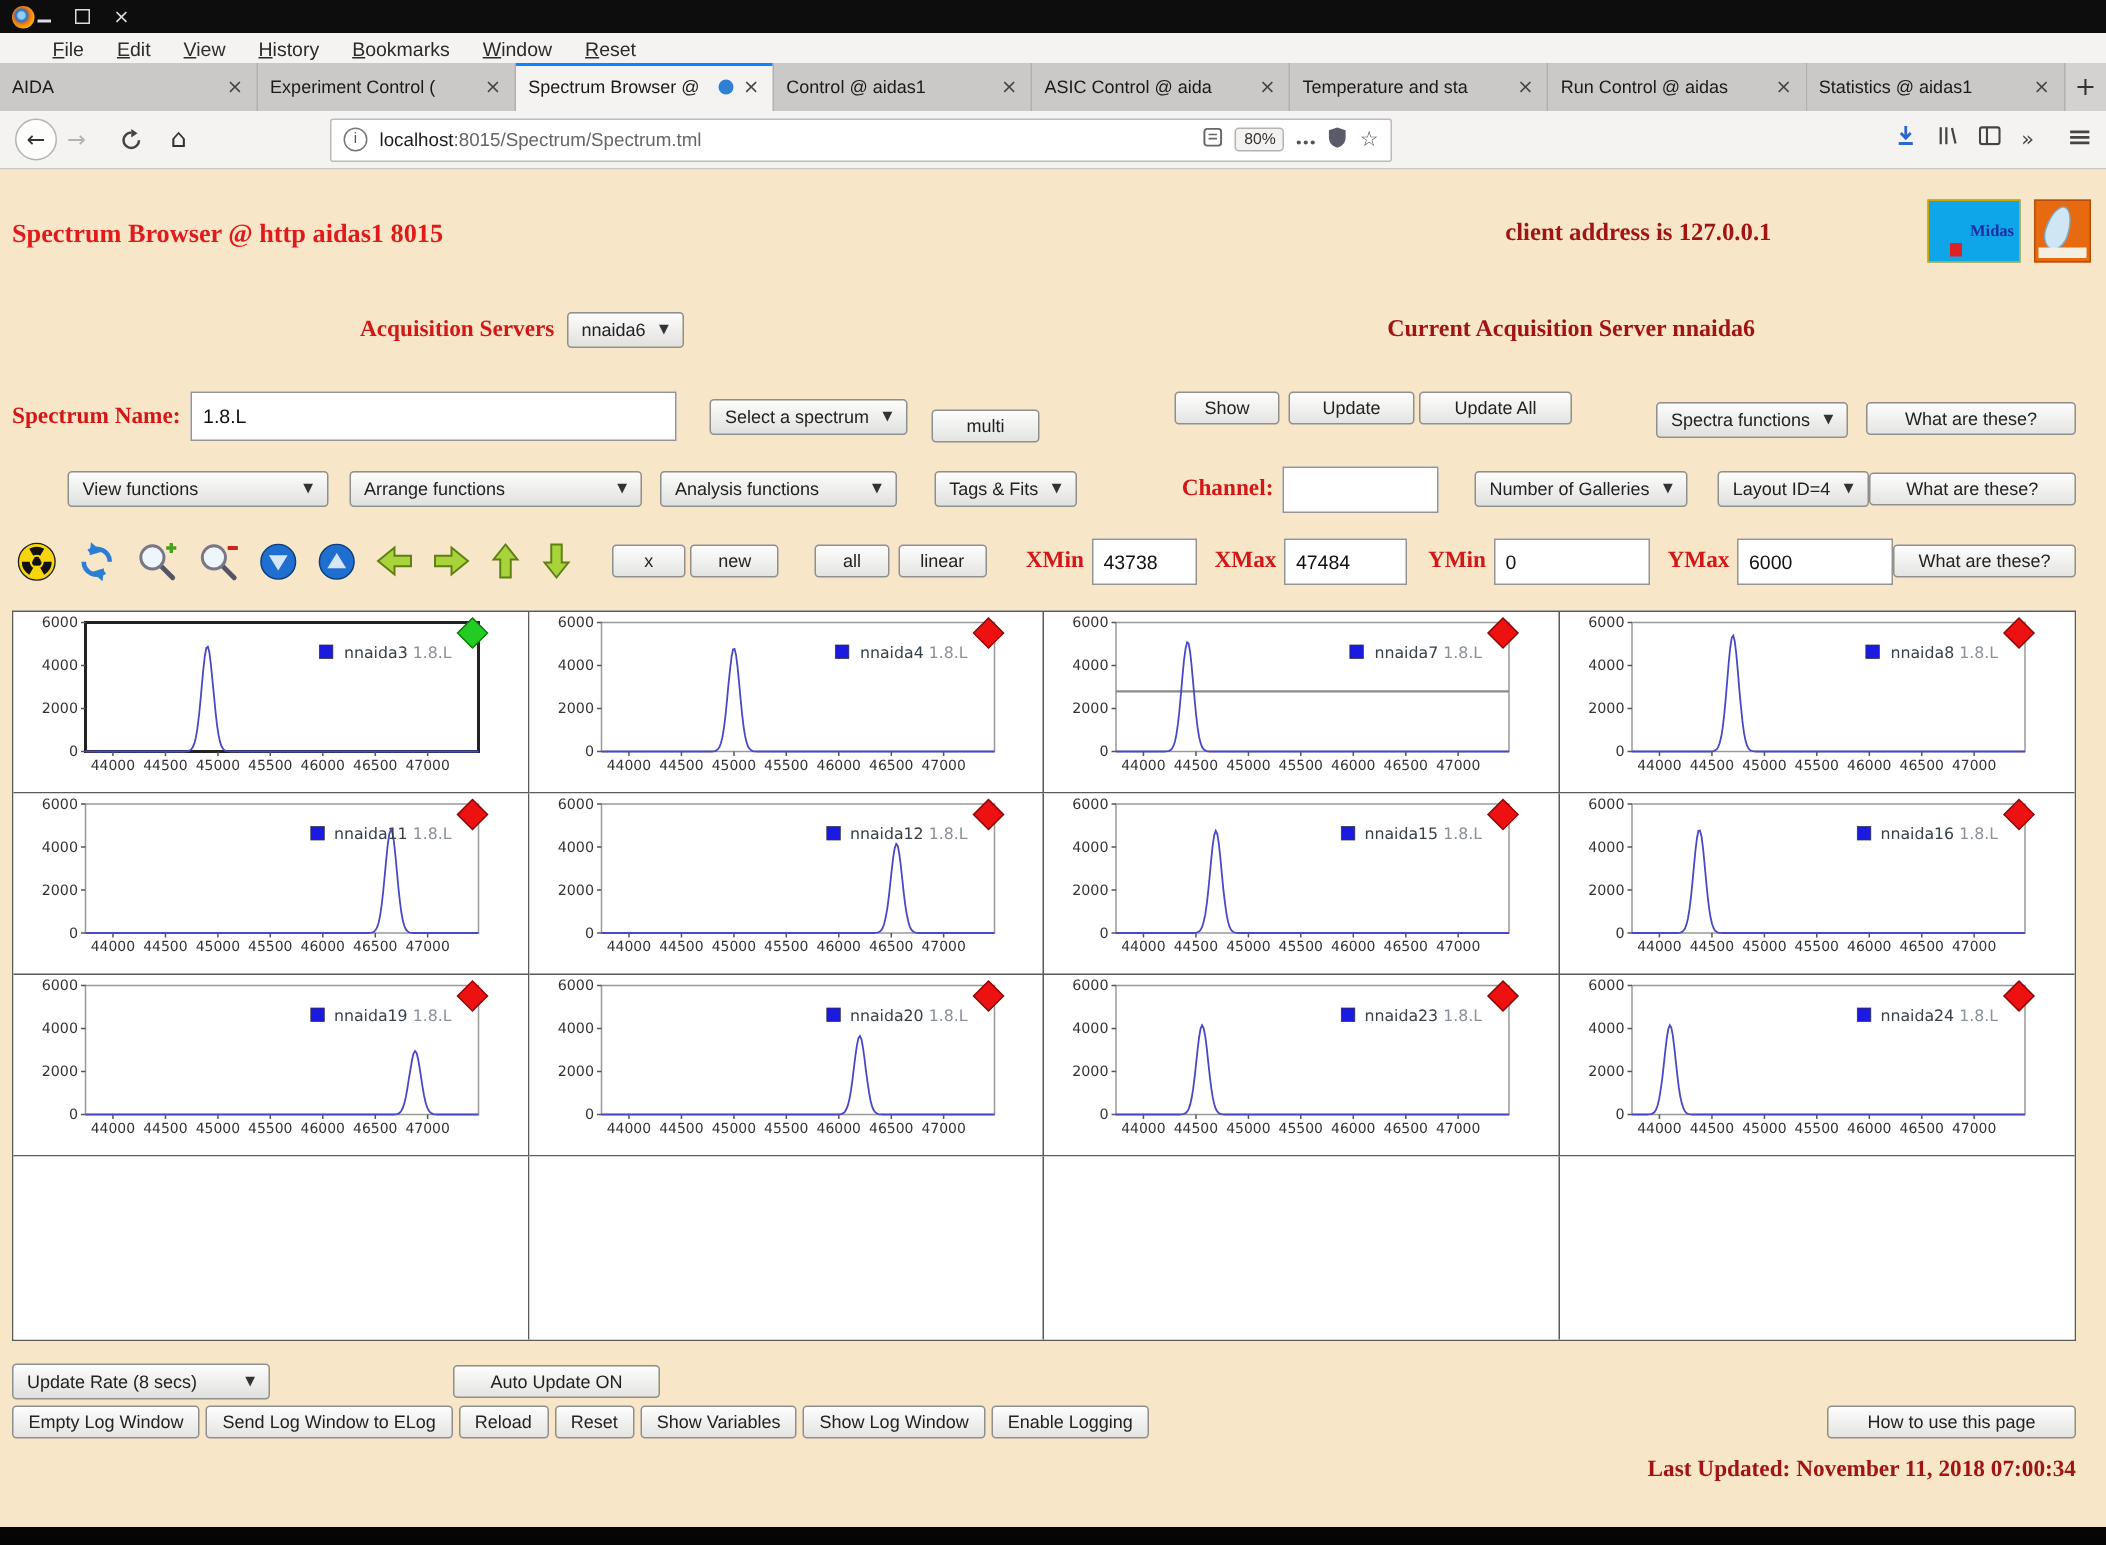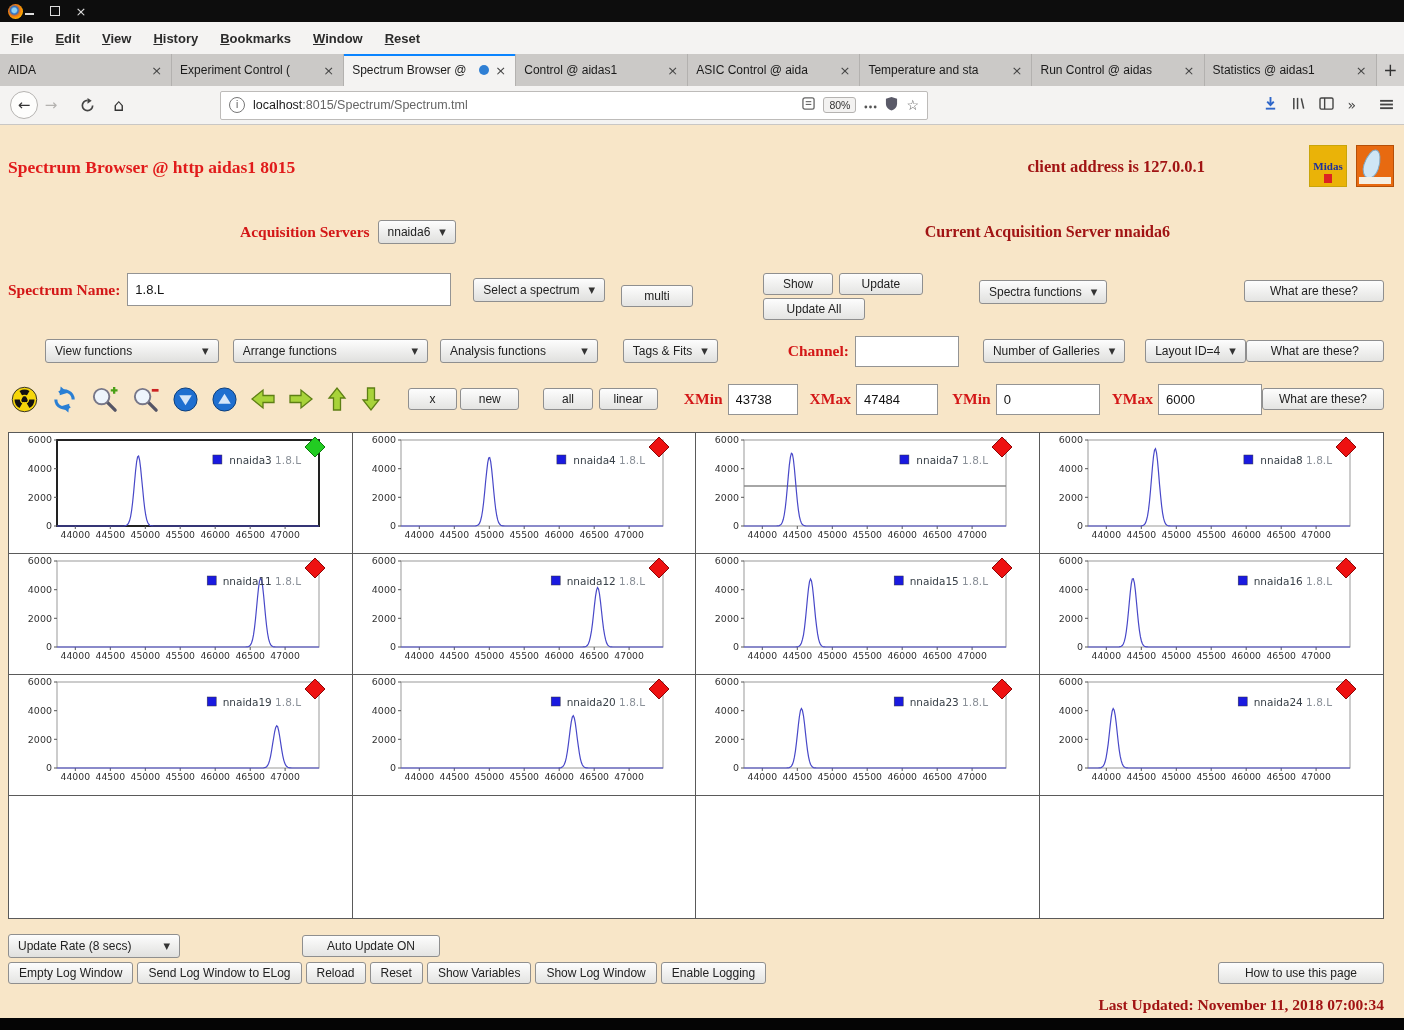--- a/index.html
+++ b/index.html
@@ -9,21 +9,21 @@
   
   .titlebar{height:22px;background:#0d0d0d;color:#eee;display:flex;align-items:center;padding:0 8px;flex:0 0 auto;}
   .ff-logo{width:15px;height:15px;border-radius:50%;background:radial-gradient(circle at 42% 42%, #8fd0f2 0 18%, #2a6fc4 30%, #f07612 46%, #ffb300 72%, #e85d0f 100%);}
   .titlebar .title{flex:1;text-align:center;font-size:12.5px;font-weight:bold;font-family:"DejaVu Sans",sans-serif;}
   .win-controls{display:flex;gap:14px;align-items:center;color:#ddd;font-size:13px;}
   .wc{width:12px;text-align:center;cursor:default;}
   .wc-min{display:inline-block;width:9px;height:2px;background:#ddd;margin-bottom:1px;}
   .wc-max{display:inline-block;width:8px;height:8px;border:1.5px solid #ddd;}
 
   
-  .menubar{height:32px;background:#f4f3f2;display:flex;align-items:center;padding:0 0;font-size:13px;color:#2b2b2b;flex:0 0 auto;font-weight:bold;}
+  .menubar{height:20px;background:#f4f3f2;display:flex;align-items:center;padding:0 24px;font-size:13px;color:#2b2b2b;flex:0 0 auto;}
   .menu-item{padding:4px 11px;display:inline-block;}
   .menu-item::first-letter{text-decoration:underline;}
 
   
   .tabbar{height:32px;background:#d4d2d0;display:flex;align-items:stretch;flex:0 0 auto;}
   .tab{width:170px;min-width:0;display:flex;align-items:center;gap:5px;padding:0 8px;font-size:12px;color:#1a1a1a;background:#cbc9c7;border-right:1px solid #b3b1af;position:relative;}
   .tab .tab-label{flex:1;overflow:hidden;white-space:nowrap;}
   .tab .tab-close{color:#444;font-size:13px;width:13px;text-align:center;flex:0 0 auto;}
   .tab.active{background:#f4f3f2;}
   .tab.active::before{content:"";position:absolute;top:0;left:0;right:0;height:2px;background:#0a84ff;}
@@ -48,42 +48,42 @@
   
   .content{flex:1;background:#f8e6c8;position:relative;overflow:hidden;}
   .rlabel{font-family:"Liberation Serif","DejaVu Serif",serif;color:#d31717;font-weight:bold;font-size:15.5px;white-space:nowrap;}
   .dred{font-family:"Liberation Serif","DejaVu Serif",serif;color:#a11414;font-weight:bold;font-size:16px;white-space:nowrap;}
 
   .page-header{display:flex;align-items:flex-start;margin:20px 10px 0 8px;height:48px;}
   .page-title{font-family:"Liberation Serif","DejaVu Serif",serif;font-size:17.5px;color:#e11b1b;font-weight:bold;margin-top:12px;}
   .client{margin-left:auto;margin-right:104px;margin-top:12px;font-size:16.5px;}
   .logos{display:flex;gap:9px;flex:0 0 auto;}
   .logo{width:36px;height:40px;position:relative;}
-  .logo.midas{background:#eab308;border:1px solid #c9a50a;display:flex;align-items:center;justify-content:center;}
+  .logo.midas{background:#0ea5e9;border:1px solid #c9a50a;display:flex;align-items:center;justify-content:center;padding-left:24px;}
   .midas-m{color:#1b2f9e;font-family:"Liberation Serif",serif;font-weight:bold;font-size:11px;}
   .midas-red{position:absolute;bottom:3px;left:14px;width:8px;height:9px;background:#d22;}
   .logo.tcl{background:#e86a10;border:1px solid #b54f08;overflow:hidden;}
   .tcl-feather{position:absolute;left:7px;top:3px;width:14px;height:28px;background:#cfe6f5;border-radius:50% 50% 50% 50%/60% 60% 40% 40%;transform:rotate(18deg);border:1px solid #7fa8c4;}
   .tcl-base{position:absolute;bottom:2px;left:2px;right:2px;height:7px;background:#f5efe2;}
 
   .acq-row{display:flex;align-items:center;margin:26px 20px 0 8px;height:26px;}
   .acq-row .rlabel{margin-left:232px;}
   .acq-row .current{margin-left:auto;margin-right:214px;}
 
   .btn{height:22px;background:linear-gradient(#fdfdfd,#e4e4e2);border:1px solid #8f8f8f;border-radius:3px;font-size:12px;color:#222;display:inline-flex;align-items:center;justify-content:center;padding:0 10px;font-family:"Liberation Sans",sans-serif;white-space:nowrap;cursor:default;}
   .select{height:22px;background:linear-gradient(#fdfdfd,#e0e0de);border:1px solid #8f8f8f;border-radius:3px;font-size:12px;color:#222;display:inline-flex;align-items:center;padding:0 9px;gap:9px;white-space:nowrap;cursor:default;}
   .select .caret{font-size:8.5px;color:#333;font-family:"DejaVu Sans",sans-serif;}
   .text-input{border:1px solid #949494;background:#fff;font-size:13px;padding:0 7px;font-family:"Liberation Sans",sans-serif;color:#111;outline:none;}
 
   .spec-row{display:flex;align-items:flex-start;margin:28px 20px 0 8px;}
   .spec-row .rlabel{margin-top:8px;}
   .name-input{width:308px;height:31px;margin-left:7px;}
   .sel-spectrum{margin-left:22px;margin-top:5px;}
   .btn-multi{margin-left:16px;margin-top:12px;width:72px;}
-  .show-group{margin-left:70px;display:flex;flex-direction:column;align-items:flex-start;gap:3px;}
+  .show-group{margin-left:90px;display:flex;flex-direction:row;align-items:flex-start;gap:3px;}
   .show-group .row{display:flex;gap:6px;}
   .btn-show{width:70px;}
   .btn-update{width:84px;}
   .btn-update-all{width:102px;}
   .sel-spectra-fn{margin-left:56px;margin-top:7px;}
   .btn-what{width:140px;}
   .spec-row .btn-what{margin-left:auto;margin-top:7px;}
 
   .func-row{display:flex;align-items:center;margin:16px 20px 0 8px;height:30px;padding-left:37px;}
   .func-row .sel-arrange{margin-left:14px;}

